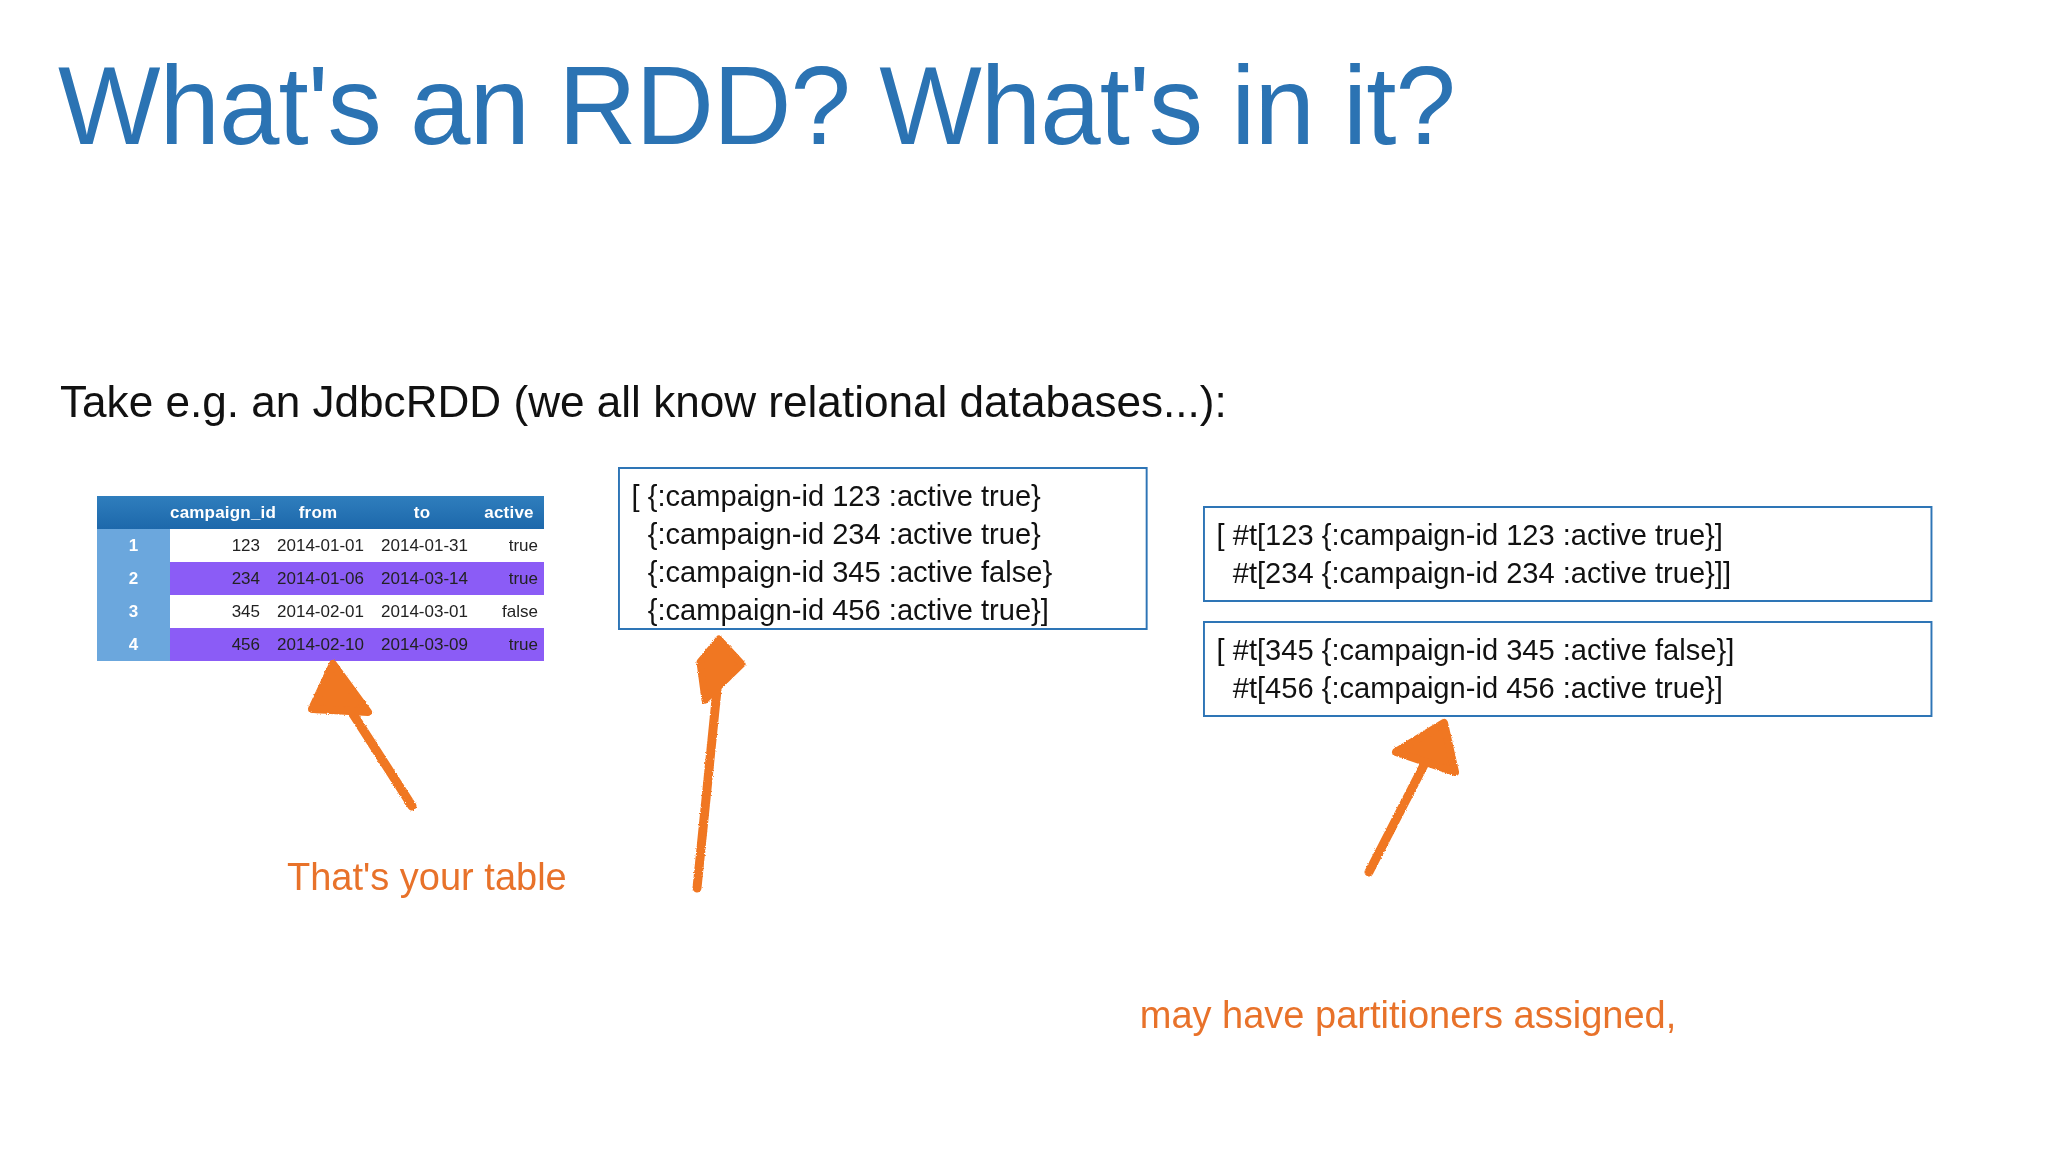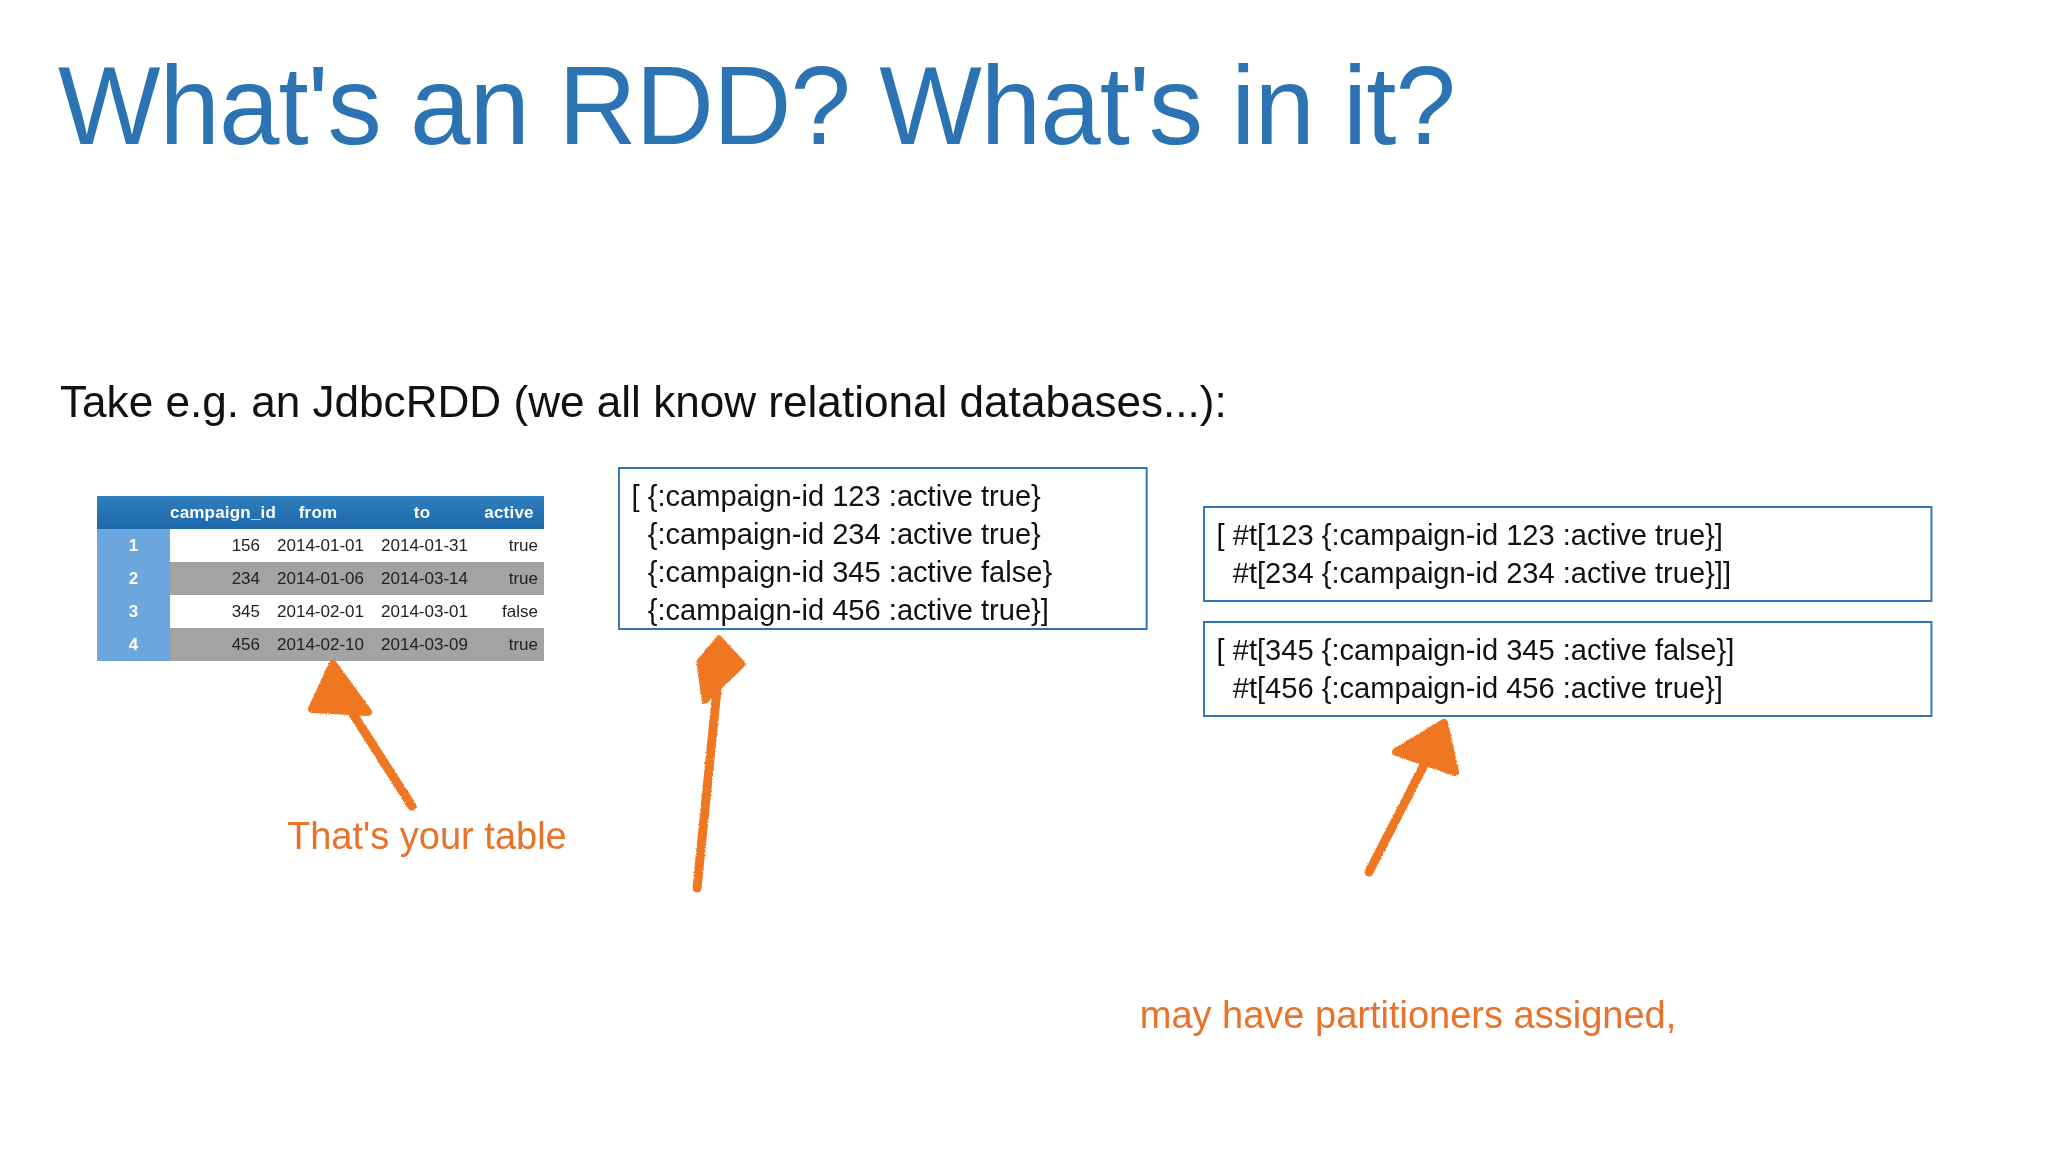--- a/index.html
+++ b/index.html
@@ -82,21 +82,21 @@
   }
   #sql-table tbody td.idx {
     background: #6ba7dd;
     color: #ffffff;
     font-weight: bold;
     text-align: center;
     font-size: 17px;
     width: 73px;
   }
   #sql-table tbody tr.odd td.cell { background: #ffffff; }
-  #sql-table tbody tr.even td.cell { background: #a3a3a3; }
+  #sql-table tbody tr.even td.cell { background: #8b5cf6; }
   #sql-table tbody td.cell {
     color: #222222;
     text-align: right;
     padding-right: 6px;
     font-size: 17px;
     white-space: nowrap;
   }
   #sql-table td.c-id   { width: 96px; padding-right: 22px; }
   #sql-table td.c-from { width: 104px; }
   #sql-table td.c-to   { width: 104px; }
@@ -127,21 +127,21 @@
 
   
   .note {
     position: absolute;
     color: #E8722A;
     font-size: 38px;
     line-height: 51px;
     white-space: pre;
     font-weight: 400;
   }
-  #note-table { left: 287px; top: 811px; }
+  #note-table { left: 287px; top: 852px; }
   #note-rdds  { left: 505px; top: 903px; }
   #note-pair  { left: 1108px; top: 888px; text-align: center; width: 600px; }
 
   
   .arrow-layer {
     position: absolute;
     inset: 0;
     pointer-events: none;
   }
 </style>
@@ -160,21 +160,21 @@
         <th class="idx-head"></th>
         <th class="h-id">campaign_id</th>
         <th class="h-from">from</th>
         <th class="h-to">to</th>
         <th class="h-act">active</th>
       </tr>
     </thead>
     <tbody>
       <tr class="odd">
         <td class="idx">1</td>
-        <td class="cell c-id">156</td>
+        <td class="cell c-id">123</td>
         <td class="cell c-from">2014-01-01</td>
         <td class="cell c-to">2014-01-31</td>
         <td class="cell c-act">true</td>
       </tr>
       <tr class="even">
         <td class="idx">2</td>
         <td class="cell c-id">234</td>
         <td class="cell c-from">2014-01-06</td>
         <td class="cell c-to">2014-03-14</td>
         <td class="cell c-act">true</td>

